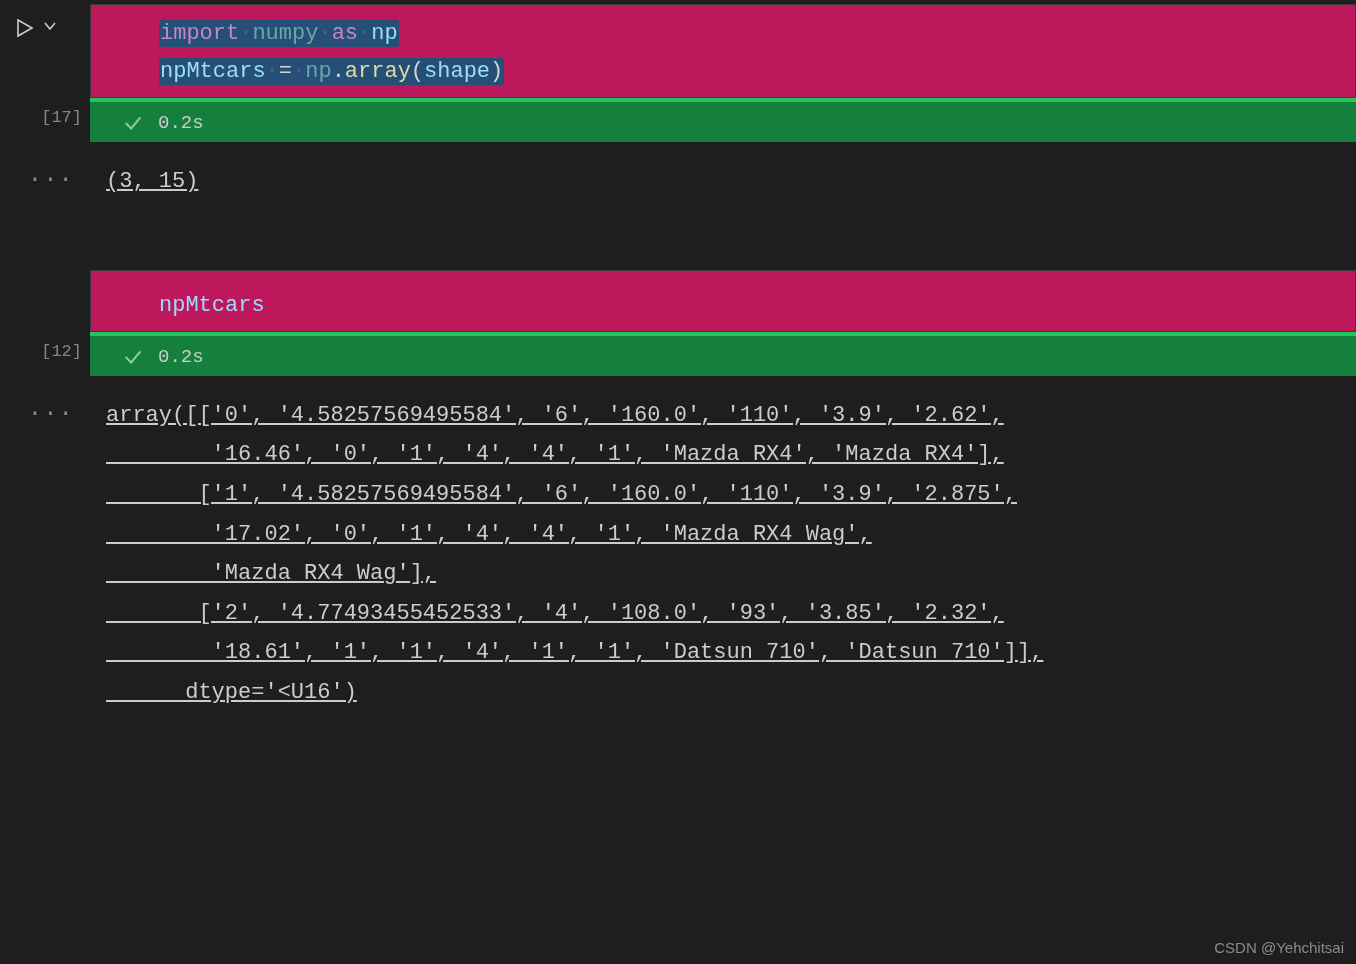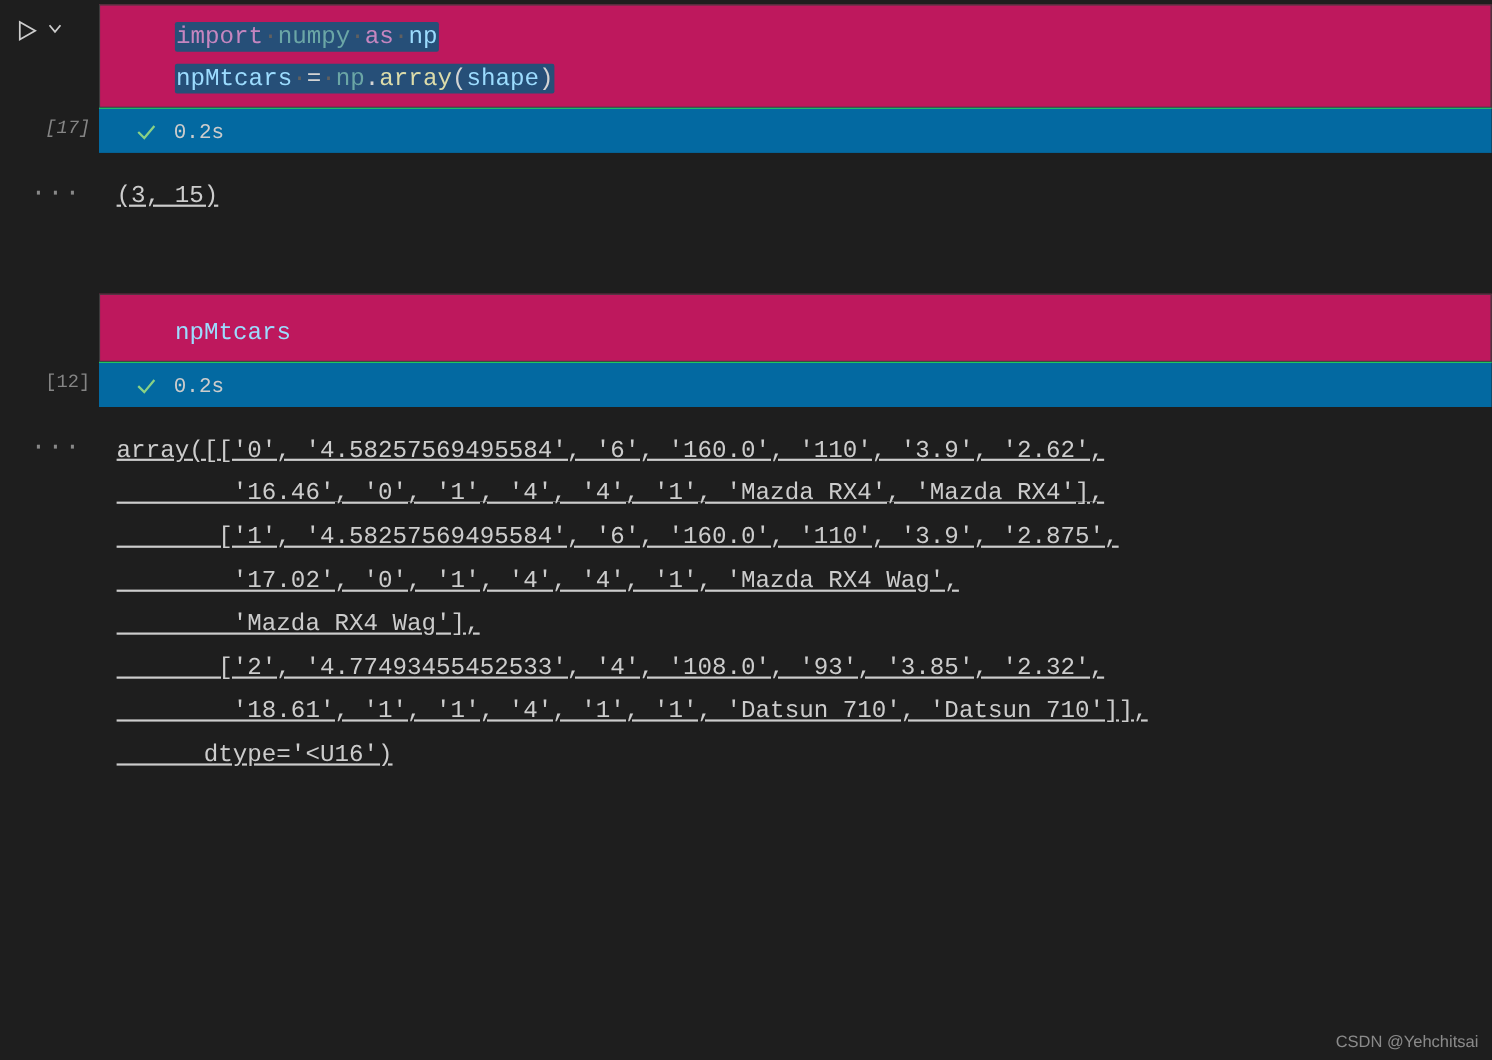--- a/index.html
+++ b/index.html
@@ -50,22 +50,22 @@
   .fn { color: #dcdcaa; margin-top: 20px; }
   .pn { color: #d4d4d4; }
   .op { color: #d4d4d4; }
   .prop { color: #9cdcfe; }
   .ws-dot { color: #606060; position: relative; }
   .status-bar {
     display: flex;
     align-items: center;
     gap: 14px;
     padding: 10px 14px 8px 32px;
-    border-top: 1px solid #22c55e;
-    background: #0369a1;
+    border-top: 4px solid #22c55e;
+    background: #15803d;
   }
   .check-icon { stroke: #89d185; fill: none; stroke-width: 2.2; }
   .status-text { color: #cccccc; font-size: 19px; }
   .output-block {
     display: flex;
     width: 100%;
     padding: 18px 0 8px 0;
   }
   .out-gutter {
     width: 90px;
@@ -116,21 +116,21 @@
     </div>
     <div class="code-container">
       <div class="code-line"><span class="sel-bg"><span class="kw-import">import</span><span class="ws-dot">·</span><span class="mod">numpy</span><span class="ws-dot">·</span><span class="kw-import">as</span><span class="ws-dot">·</span><span class="var">np</span></span></div>
       <div class="code-line"><span class="sel-bg"><span class="var">npMtcars</span><span class="ws-dot">·</span><span class="op">=</span><span class="ws-dot">·</span><span class="mod">np</span><span class="pn">.</span><span class="fn">array</span><span class="pn">(</span><span class="var">shape</span><span class="pn">)</span></span></div>
       <div style="height:6px"></div>
 
     </div>
   </div>
 
   <div class="cell-block">
-    <div class="gutter" style="padding-top:10px;font-style:italic;">
+    <div class="gutter" style="padding-top:10px;">
       <span class="gutter-label">[17]</span>
     </div>
     <div class="status-bar" style="flex:1;">
       <svg width="22" height="22" viewBox="0 0 24 24" class="check-icon">
           <path d="M4 12 L10 18 L20 6"></path>
         </svg>
       <span class="status-text">0.2s</span>
     </div>
   </div>
 

